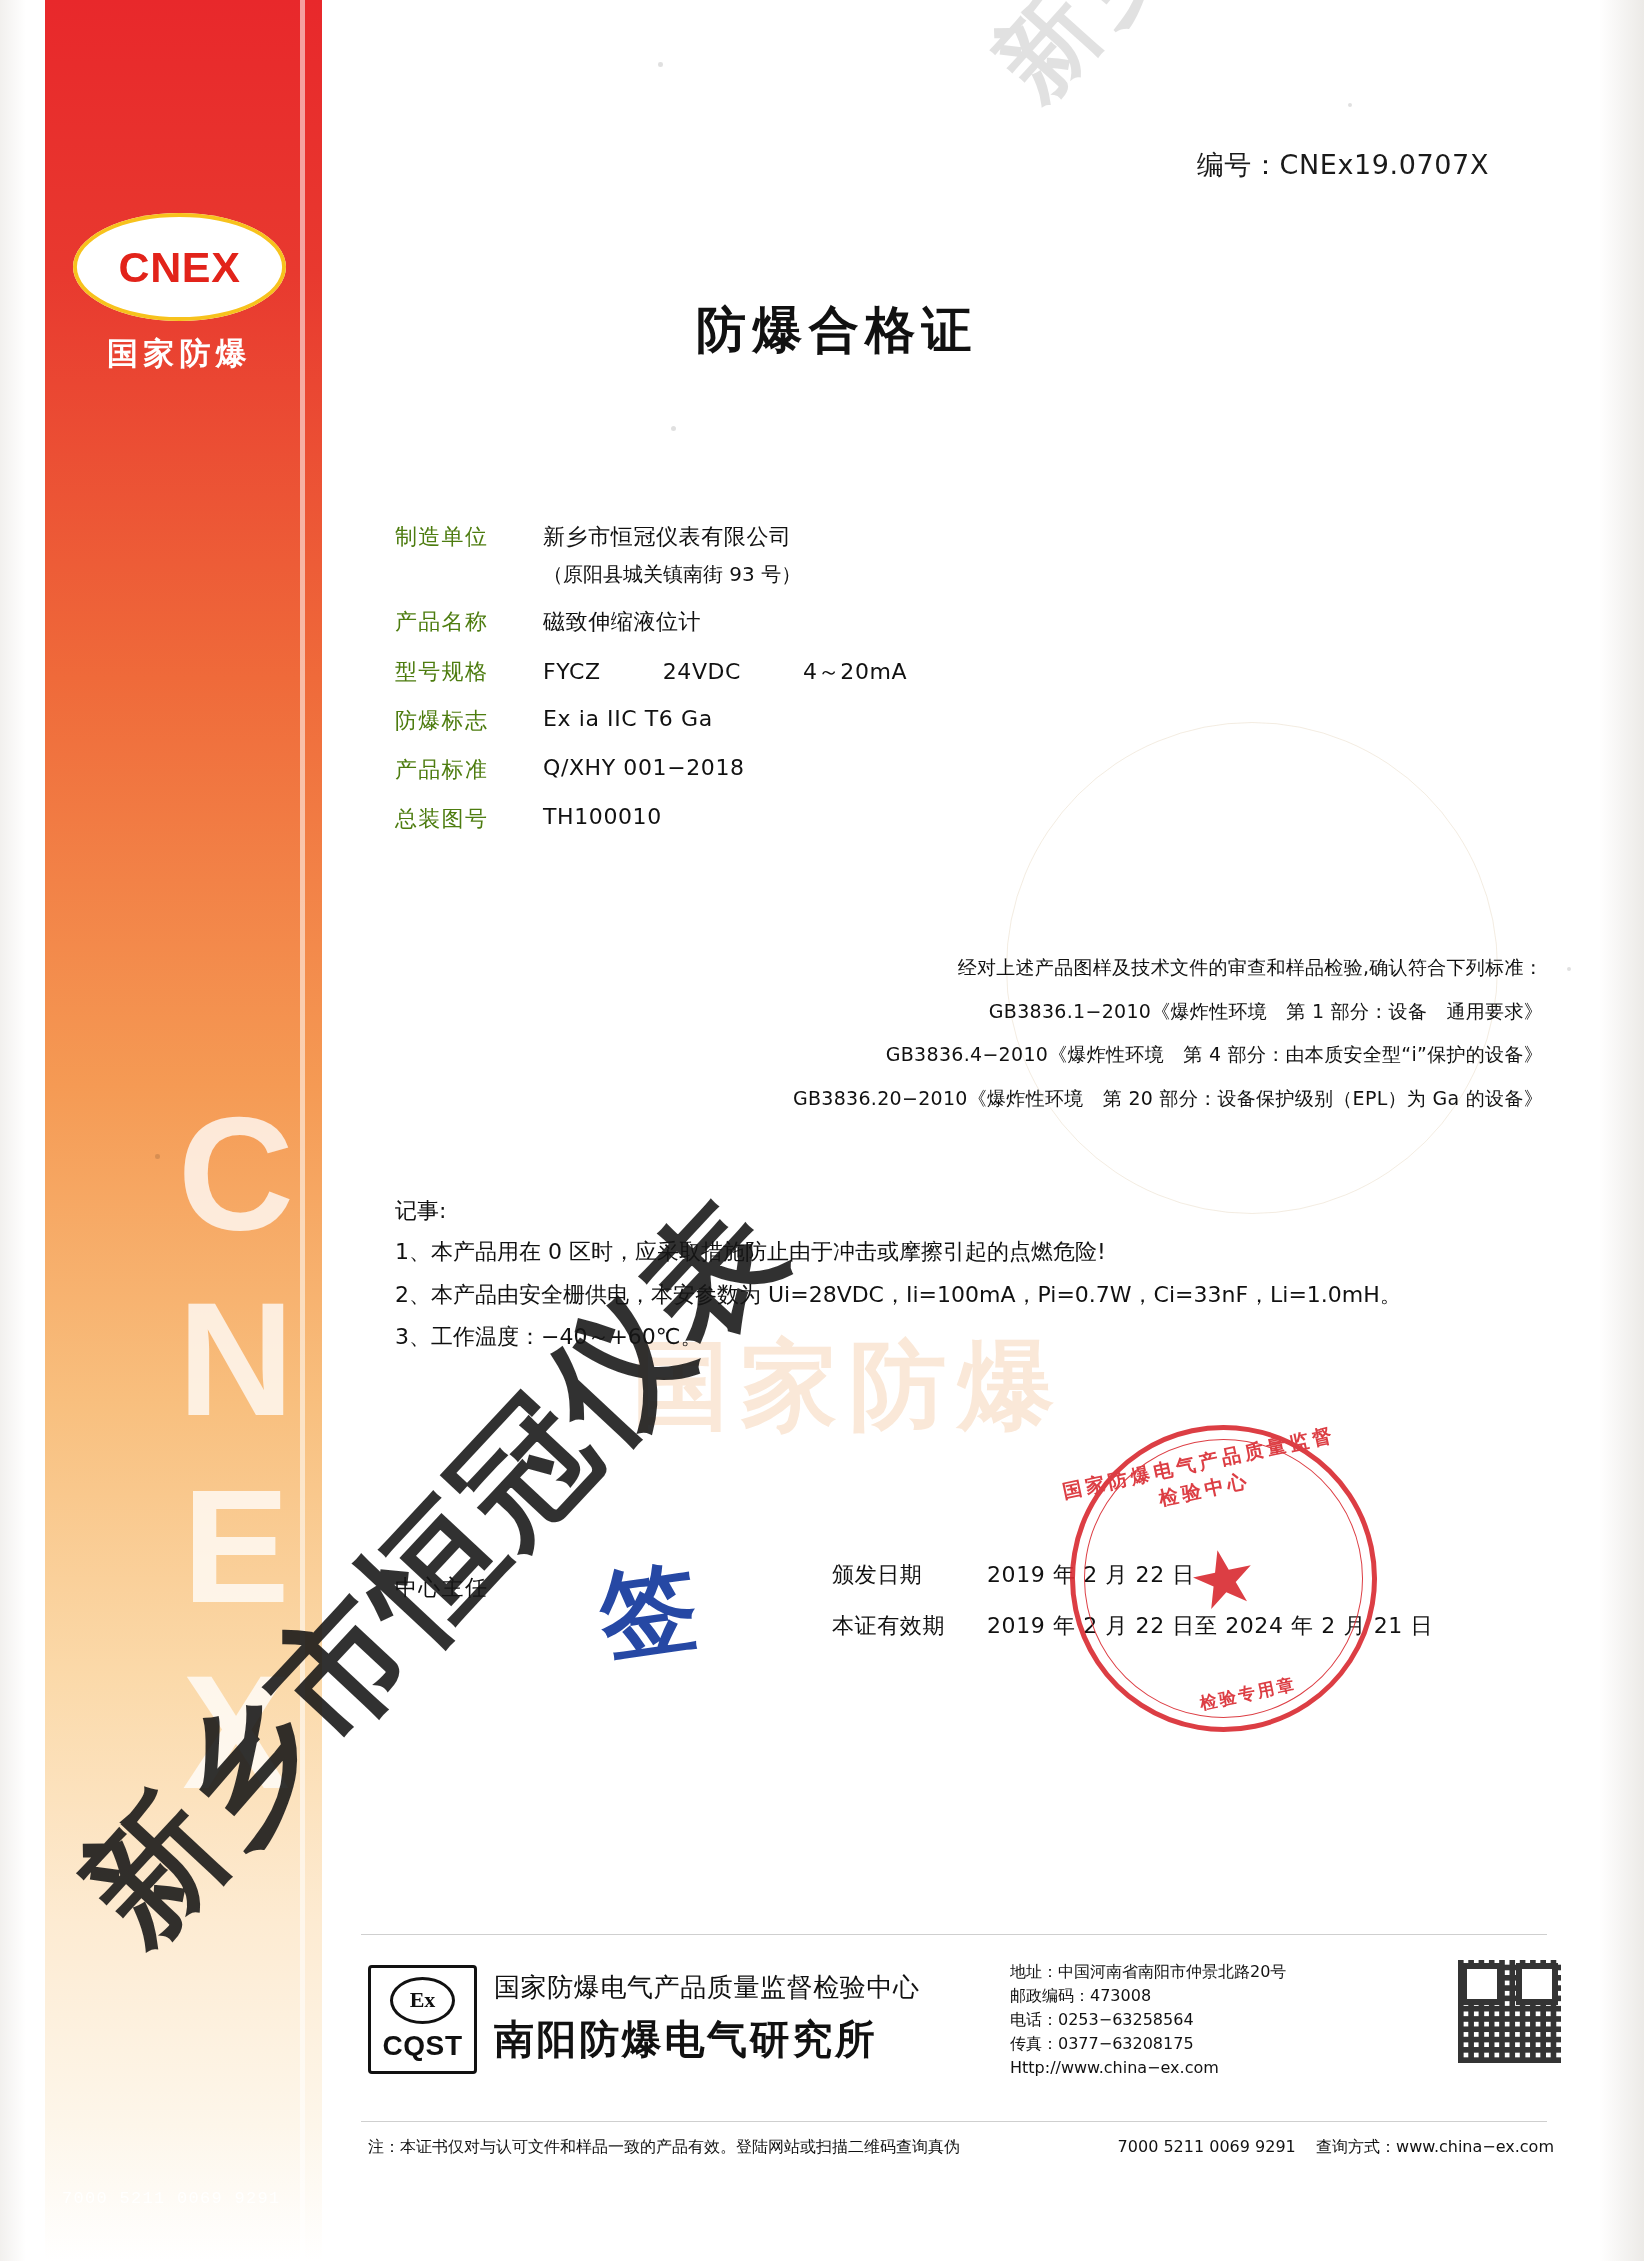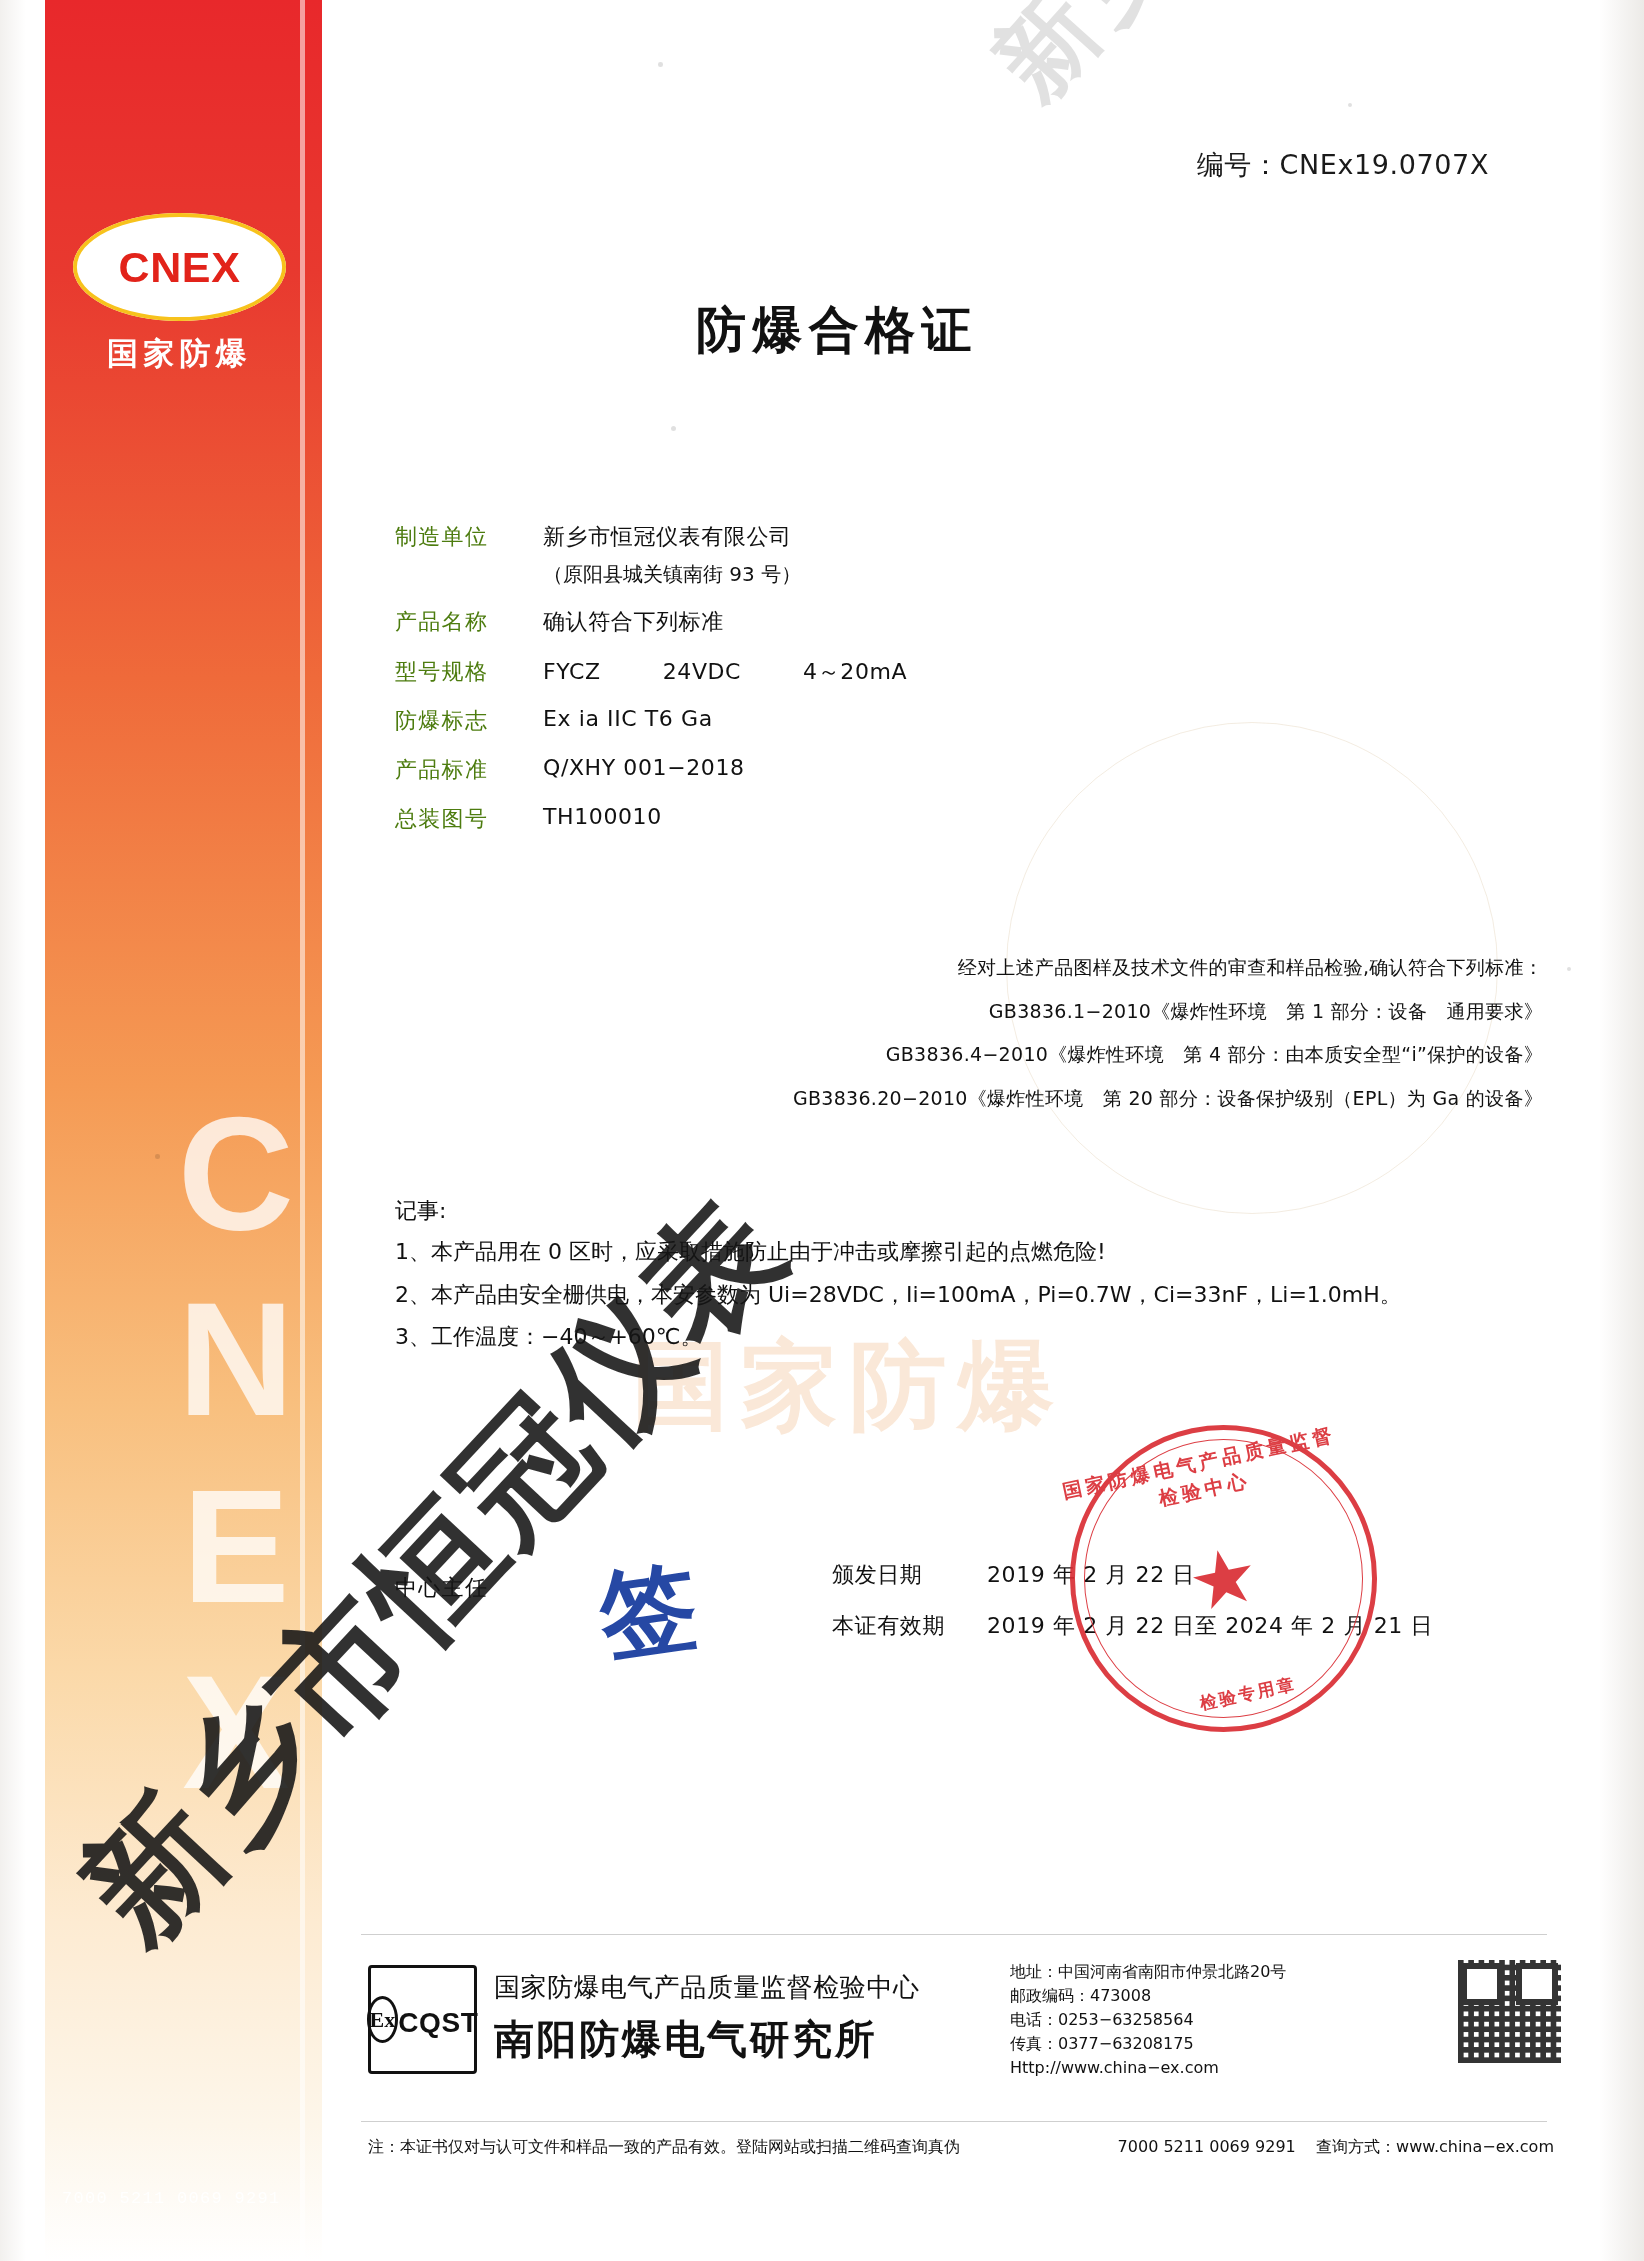--- a/index.html
+++ b/index.html
@@ -359,20 +359,21 @@
     width: 1193px;
     display: flex;
     align-items: flex-start;
   }
   .ex-badge {
     width: 103px;
     height: 103px;
     border: 3.2px solid #111;
     border-radius: 3.9px;
     display: flex;
+    flex-direction: column;
     align-items: center;
     justify-content: center;
     flex: 0 0 103px;
     margin-top: 5.2px;
   }
   .ex-badge .ex-top {
     width: 59px; height: 41px;
     border: 3.2px solid #111;
     border-radius: 50%;
     display: flex; align-items: center; justify-content: center;
@@ -474,21 +475,21 @@
 
   <div class="fields">
     <div class="field-row">
       <div class="field-label">制造单位</div>
       <div class="field-value">新乡市恒冠仪表有限公司</div>
     </div>
     <div class="field-sub">（原阳县城关镇南街 93 号）</div>
 
     <div class="field-row">
       <div class="field-label">产品名称</div>
-      <div class="field-value">确认符合下列标准</div>
+      <div class="field-value">磁致伸缩液位计</div>
     </div>
 
     <div class="field-row">
       <div class="field-label">型号规格</div>
       <div class="field-value">
         <span>FYCZ</span><span class="v2">24VDC</span><span class="v3">4～20mA</span>
       </div>
     </div>
 
     <div class="field-row">

